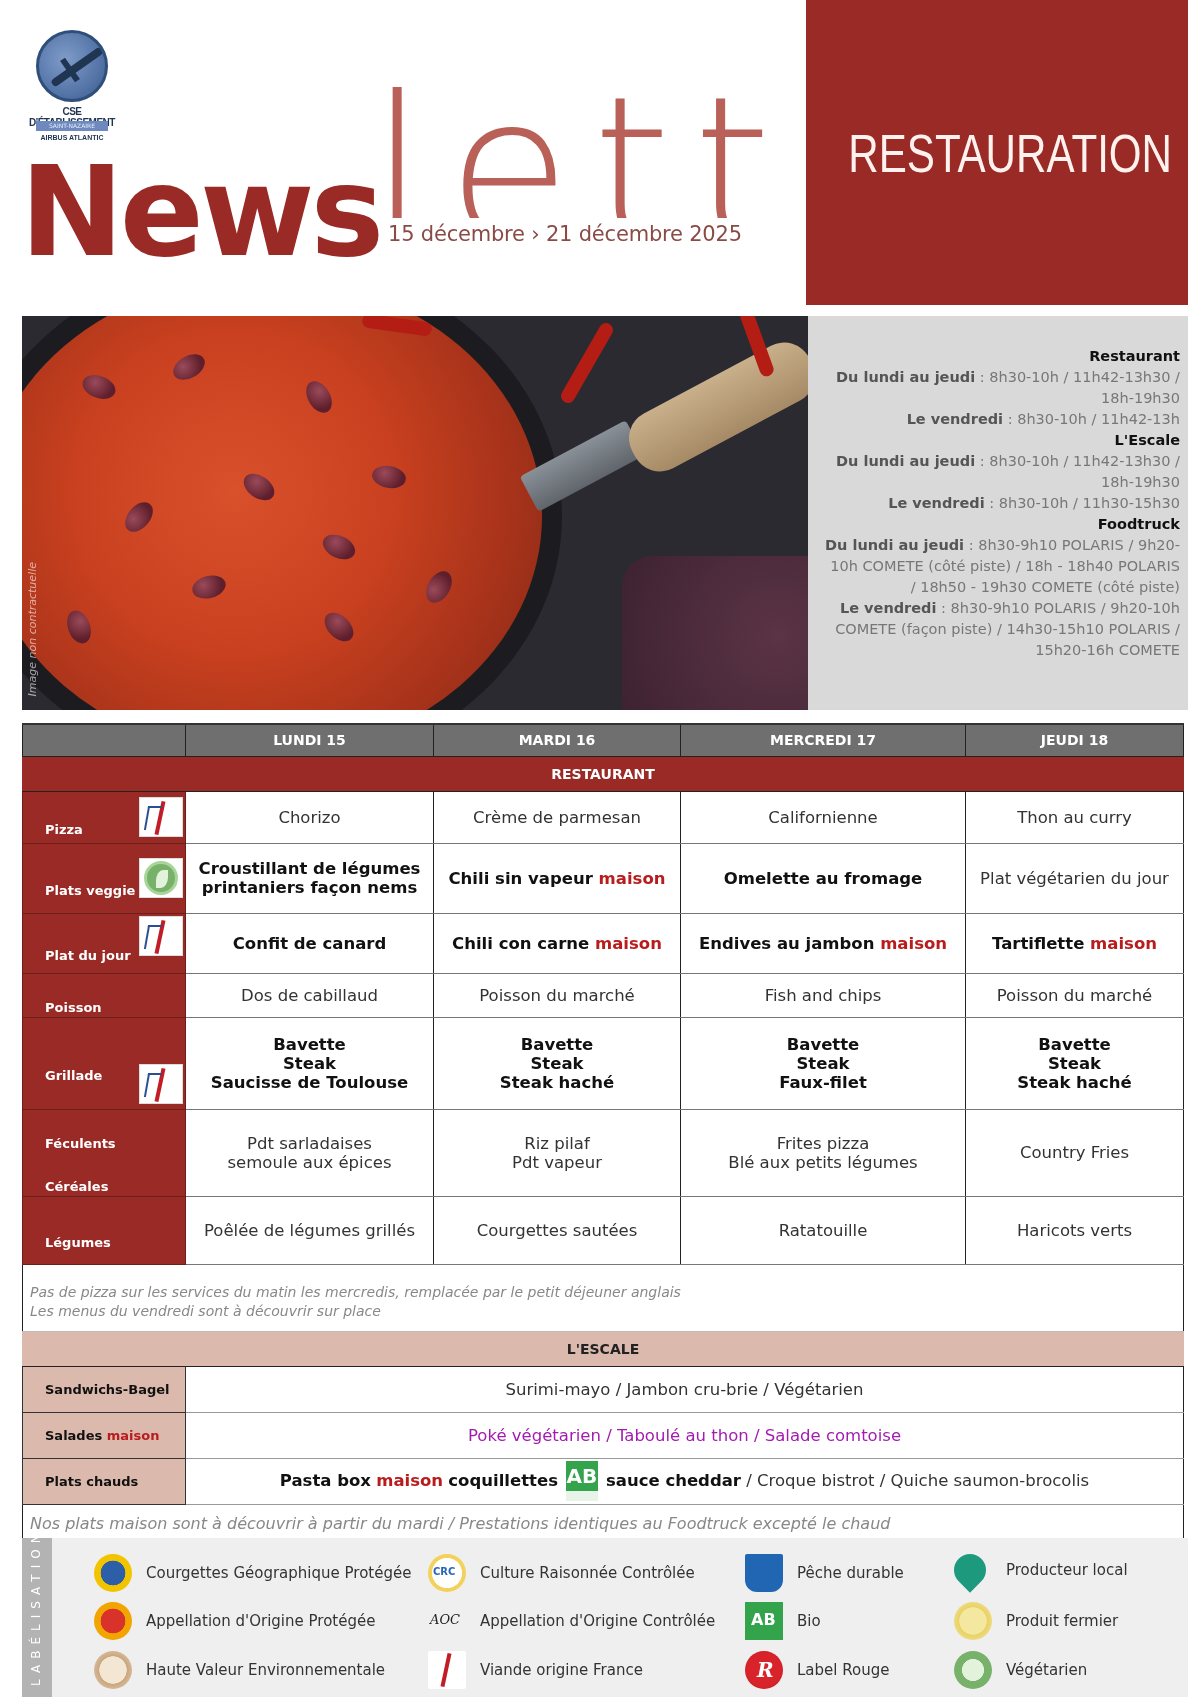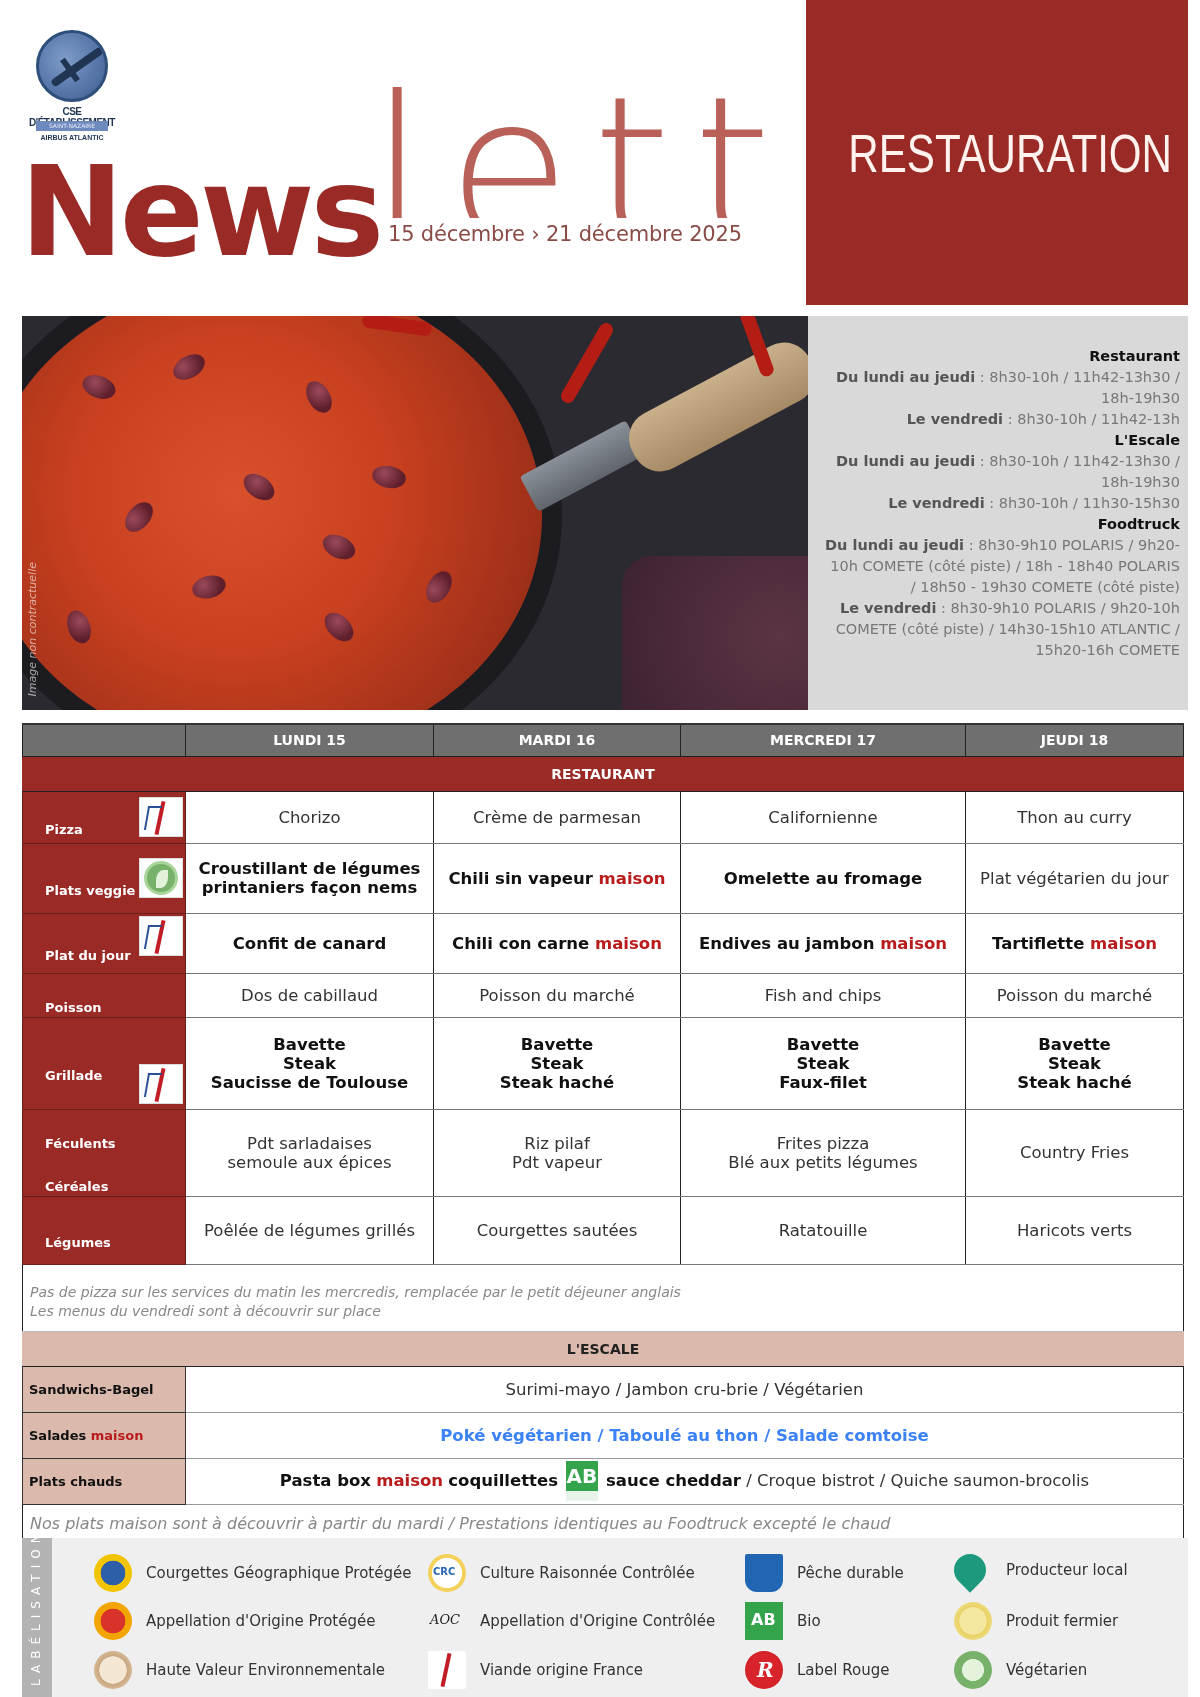--- a/index.html
+++ b/index.html
@@ -57,23 +57,23 @@
   .maison { color: #b91c1c; font-weight: bold; }
   .badge { position: absolute; right: 2px; width: 44px; height: 40px; background: #ffffff; border: 1px solid #ddd; }
   .badge.fr::before { content: ""; position: absolute; left: 18px; top: 3px; width: 4px; height: 34px; background: #c21d26; transform: rotate(12deg); }
   .badge.fr::after { content: ""; position: absolute; left: 6px; top: 8px; width: 12px; height: 22px; border-left: 2px solid #2b4f95; border-top: 2px solid #2b4f95; transform: skewX(-10deg); }
   .badge.veg { background: #fff; }
   .badge.veg .ring { position: absolute; left: 4px; top: 2px; width: 34px; height: 34px; border-radius: 50%; background: #78b26a; border: 3px solid #a8d59a; }
   .badge.veg .ring::after { content: ""; position: absolute; left: 9px; top: 6px; width: 12px; height: 18px; background: #e3f2db; border-radius: 60% 0 60% 0; }
 
   .menu tr.notes td { text-align: left; font: italic 14px "DejaVu Sans", sans-serif; color: #888; padding: 18px 7px 10px; line-height: 19px; border-top: 1px solid #bbb; border-bottom: 1px solid #bbb; }
   .menu tr.section2 td { background: #dbb9ac; color: #222; font: bold 14px "DejaVu Sans", sans-serif; height: 35px; border-left: 1px solid #dbb9ac; border-right: 1px solid #dbb9ac; }
-  .menu td.rowlabel2 { background: #dbb9ac; color: #111; font: bold 13px "DejaVu Sans", sans-serif; text-align: left; padding-left: 6px; border-color: #333; }
+  .menu td.rowlabel2 { background: #dbb9ac; color: #111; font: bold 13px "DejaVu Sans", sans-serif; text-align: left; padding-left: 22px; border-color: #333; }
   .menu td.wide { font: 16.5px "DejaVu Sans", sans-serif; color: #333; border-top: 1px solid #999; border-bottom: 1px solid #999; }
-  .menu td.wide.red { color: #3b82f6; font-weight: bold; }
+  .menu td.wide.red { color: #a21caf; font-weight: normal; }
   .menu td.wide .b { font-weight: bold; color: #111; }
   .ab { display: inline-block; width: 32px; height: 40px; background: #34a44c; color: #fff; font: bold 20px "DejaVu Sans", sans-serif; line-height: 30px; vertical-align: middle; margin: 0 8px; text-align: center; border-bottom: 10px solid #e8f4ea; }
   .menu tr.foot td { text-align: left; font: italic 16px "DejaVu Sans", sans-serif; color: #888; padding-left: 7px; height: 38px; }
 
   
   .legend { position: absolute; left: 22px; top: 1538px; width: 1166px; height: 159px; background: #efefef; }
   .legend .side { position: absolute; left: 0; top: 0; width: 30px; height: 159px; background: #b3b3b3; }
   .legend .side span { position: absolute; left: 7px; top: 148px; transform: rotate(-90deg); transform-origin: left top; font: 12px "DejaVu Sans", sans-serif; color: #ffffff; letter-spacing: 6px; white-space: nowrap; }
   .legend .item { position: absolute; display: flex; align-items: center; font: 15px "DejaVu Sans", sans-serif; color: #333; }
   .legend .ico { width: 38px; height: 38px; margin-right: 14px; border-radius: 50%; flex: none; position: relative; }
@@ -149,21 +149,21 @@
   <div class="h">L'Escale</div>
   <div class="line"><b>Du lundi au jeudi</b><span> : 8h30-10h / 11h42-13h30 /</span></div>
   <div class="line">18h-19h30</div>
   <div class="line"><b>Le vendredi</b><span> : 8h30-10h / 11h30-15h30</span></div>
 
   <div class="h">Foodtruck</div>
   <div class="line"><b>Du lundi au jeudi</b><span> : 8h30-9h10 POLARIS / 9h20-</span></div>
   <div class="line">10h COMETE (côté piste) / 18h - 18h40 POLARIS</div>
   <div class="line">/ 18h50 - 19h30 COMETE (côté piste)</div>
   <div class="line"><b>Le vendredi</b><span> : 8h30-9h10 POLARIS / 9h20-10h</span></div>
-  <div class="line">COMETE (côté piste) / 14h30-15h10 ATLANTIC /</div>
+  <div class="line">COMETE (façon piste) / 14h30-15h10 POLARIS /</div>
   <div class="line">15h20-16h COMETE</div>
 </div>
 
 <table class="menu">
   <colgroup>
     <col style="width:163px">
       <col style="width:248px">
       <col style="width:247px">
       <col style="width:285px">
       <col style="width:218px">

